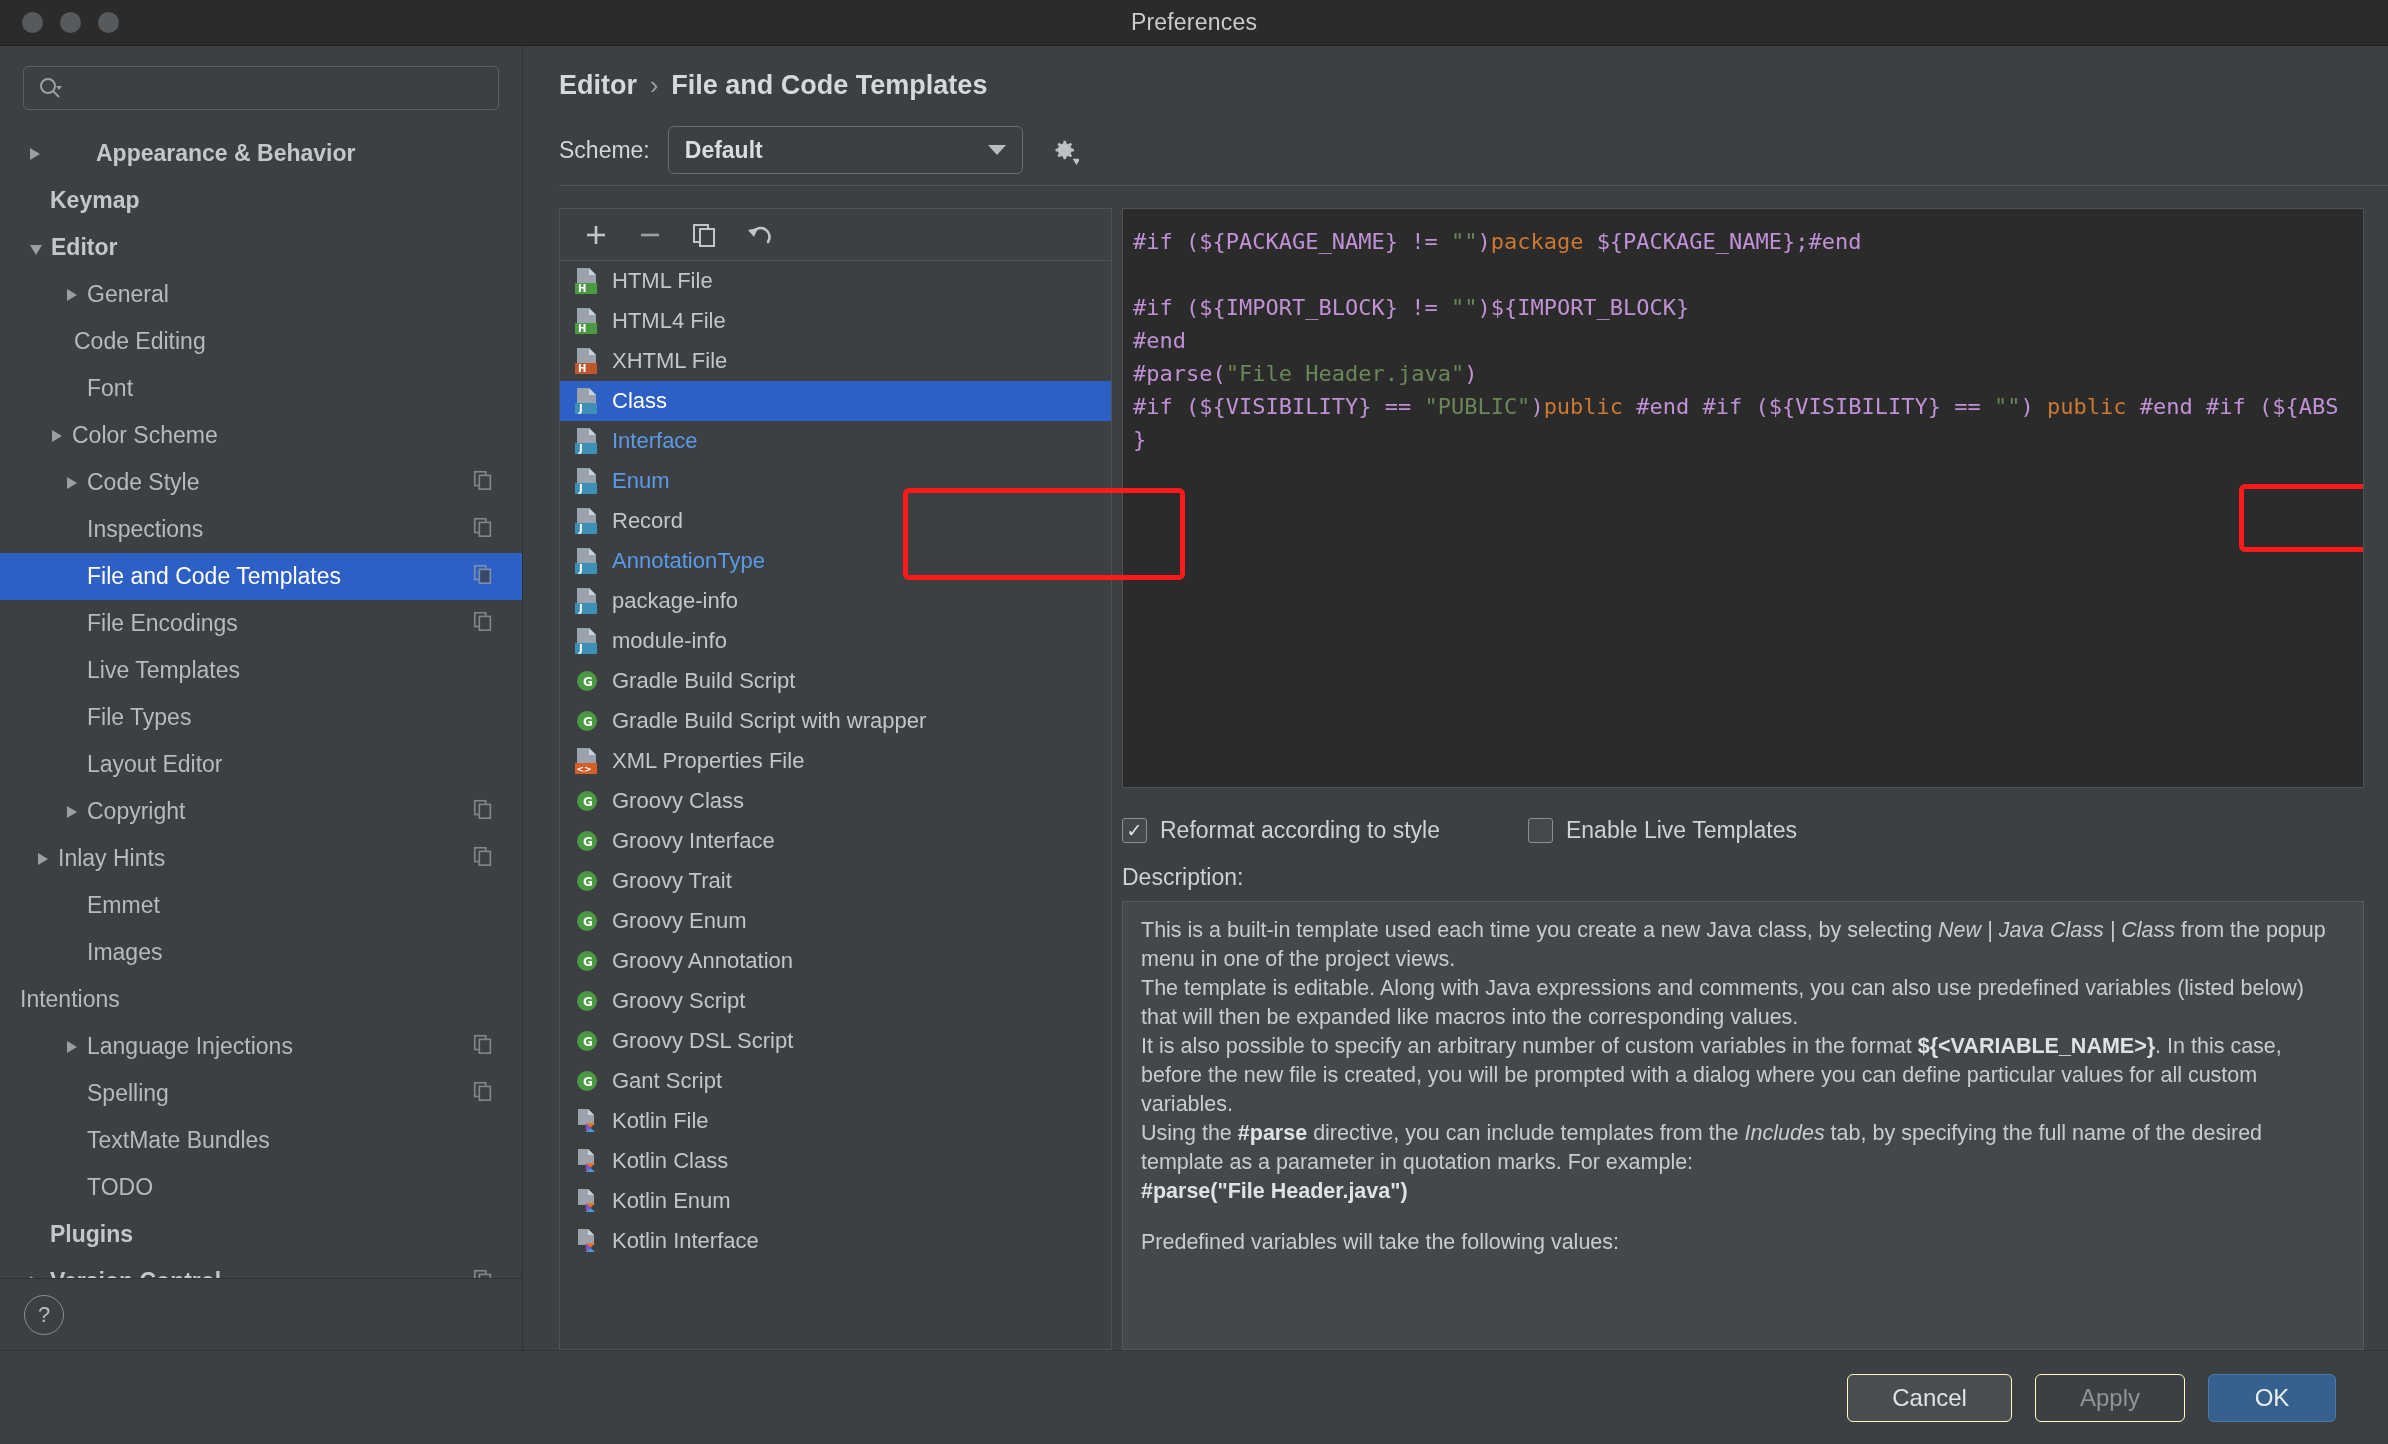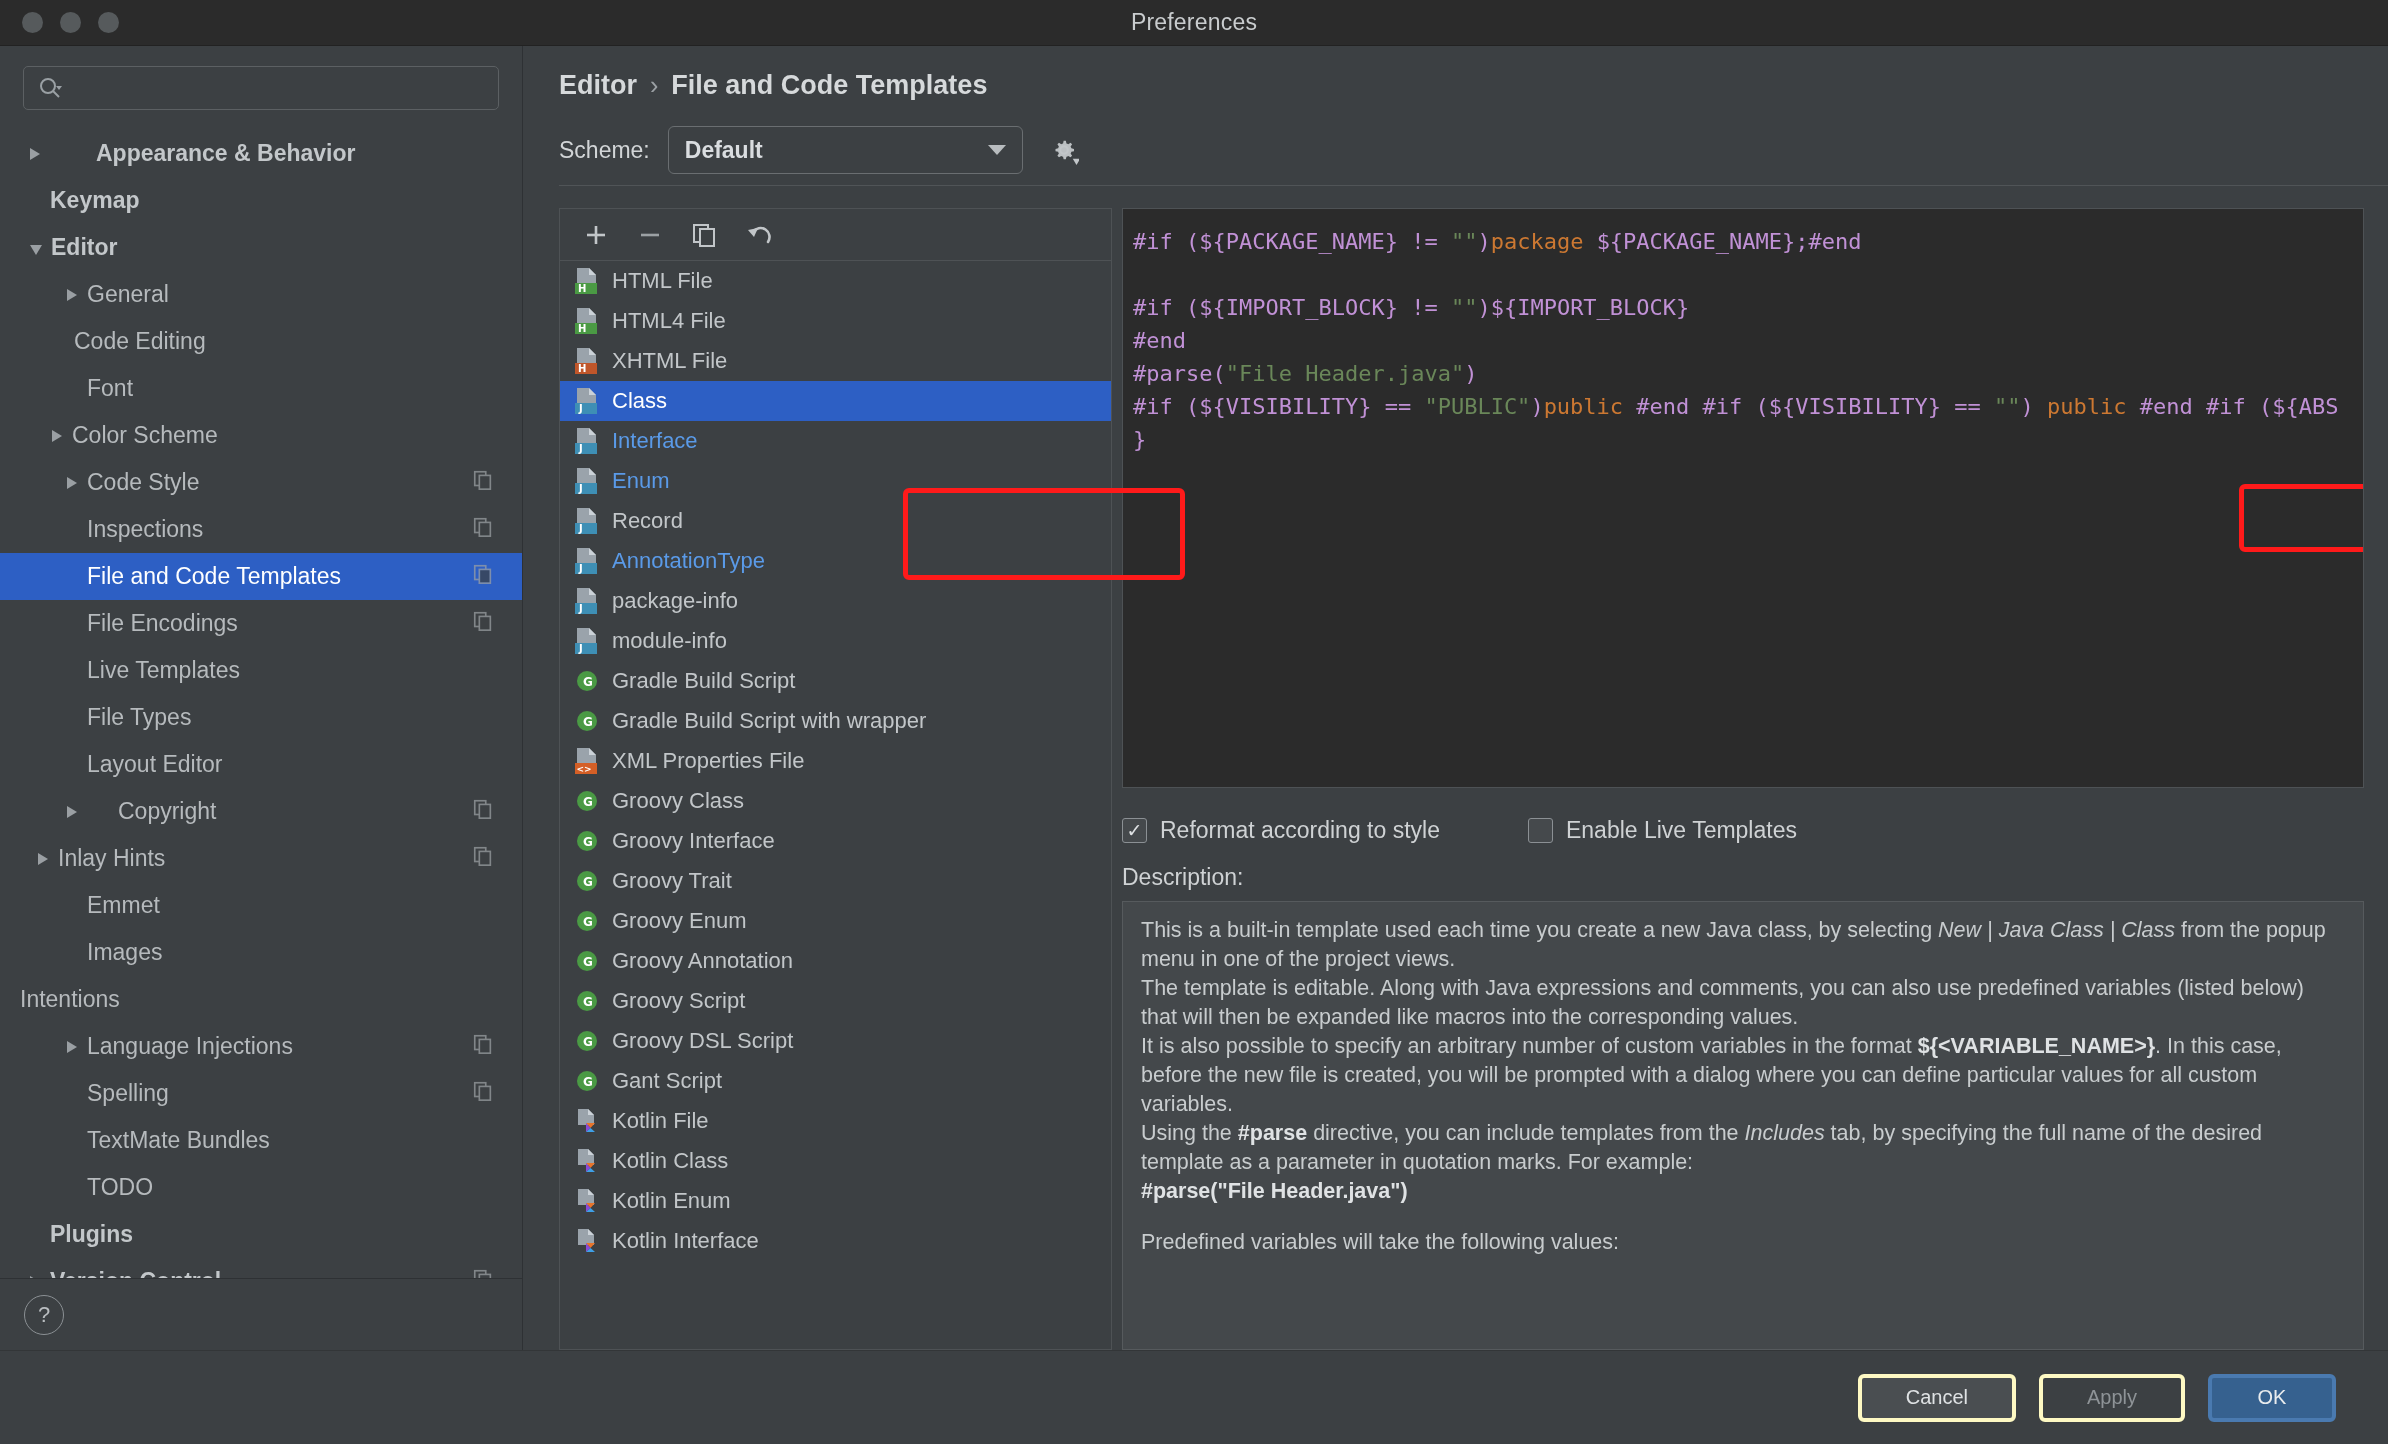--- a/index.html
+++ b/index.html
@@ -201,22 +201,22 @@
   .desc-gap { height: 22px; }
 
   
   .footer {
     height: 94px; flex: 0 0 94px; display: flex; align-items: center;
     justify-content: flex-end; gap: 23px; padding-right: 52px;
     background: #3c4043; border-top: 1px solid #333638;
   }
   .btn {
     height: 48px; min-width: 128px; border-radius: 6px;
-    font-size: 20px; display: flex; align-items: center; justify-content: center;
-    border: 4px solid #fef9c3; background: #4a4e51; color: #dfe2e4;
+    font-size: 24px; display: flex; align-items: center; justify-content: center;
+    border: 1px solid #fef9c3; background: #4a4e51; color: #dfe2e4;
     padding: 0 44px; cursor: pointer;
     font-family: "Liberation Sans", sans-serif;
   }
   .btn.flat { background: #3c4043; color: #8e9397; }
   .btn.primary { background: #36618f; border-color: #4a7ab0; color: #e9ecee; }
 
   
   .redbox {
     position: absolute; border: 5px solid #ff1a1a; border-radius: 6px;
     pointer-events: none; z-index: 50;
@@ -319,21 +319,21 @@
             <span class="lbl">Live Templates</span>
           </div>
           <div class="tree-item" style="padding-left: 67px;">
             <span class="arrow hidden"></span>
             <span class="lbl">File Types</span>
           </div>
           <div class="tree-item" style="padding-left: 67px;">
             <span class="arrow hidden"></span>
             <span class="lbl">Layout Editor</span>
           </div>
-          <div class="tree-item" style="padding-left: 67px; gap: 31px;">
+          <div class="tree-item" style="padding-left: 67px;">
             <span class="arrow"></span>
             <span class="lbl">Copyright</span>
             <span class="copy-badge"><svg width="22" height="22" viewBox="0 0 24 24">
   <rect x="3" y="3" width="12" height="15" fill="none" stroke="#9ca1a4" stroke-width="1.8"></rect>
   <rect x="8" y="7" width="12" height="15" fill="#3c4043" stroke="#9ca1a4" stroke-width="1.8"></rect>
               </svg></span>
           </div>
           <div class="tree-item" style="padding-left: 38px;">
             <span class="arrow"></span>
             <span class="lbl">Inlay Hints</span>

